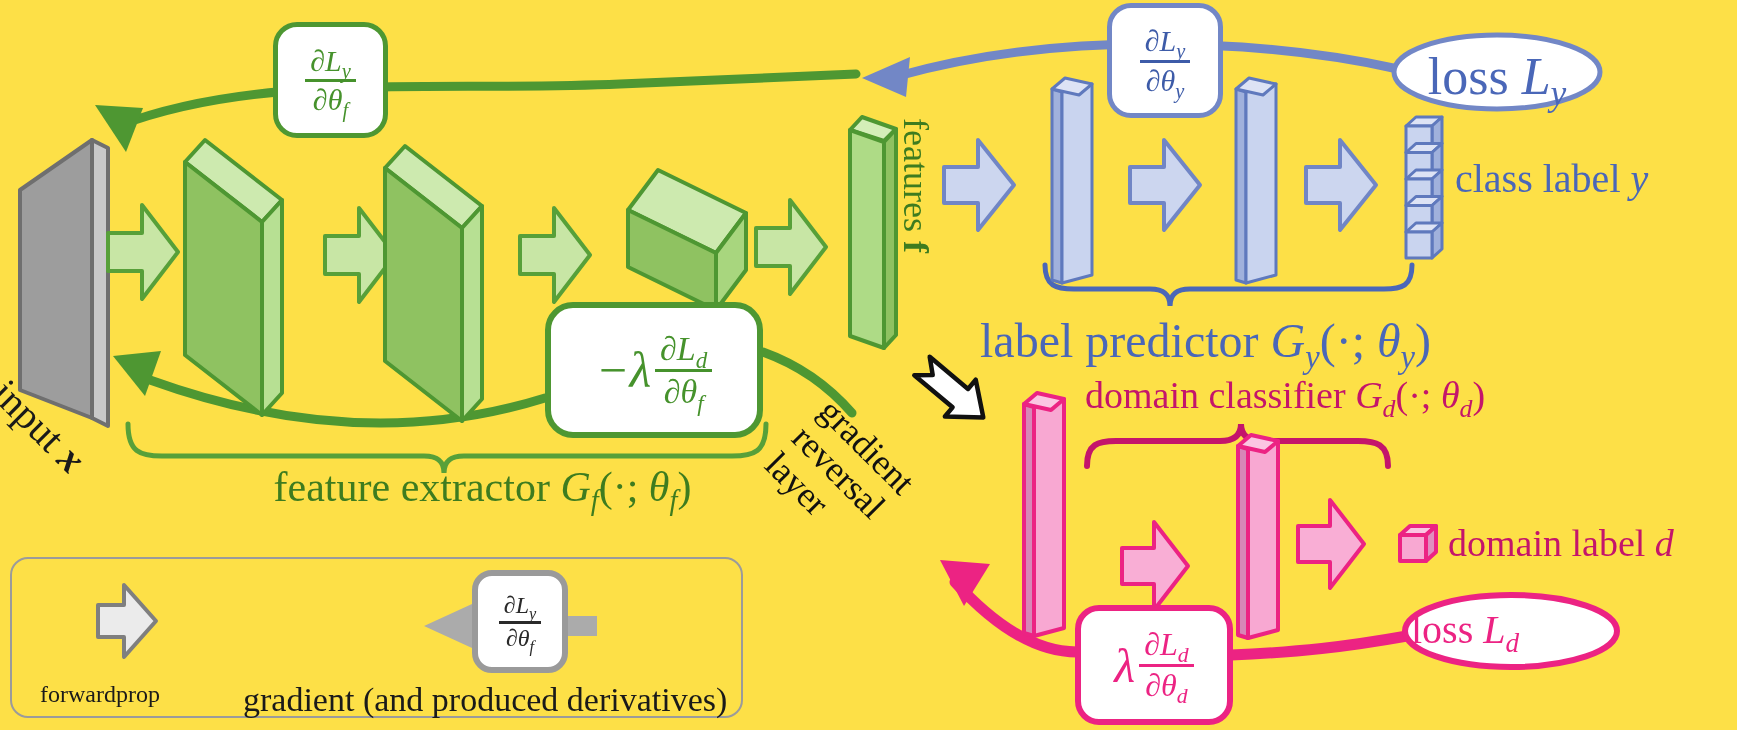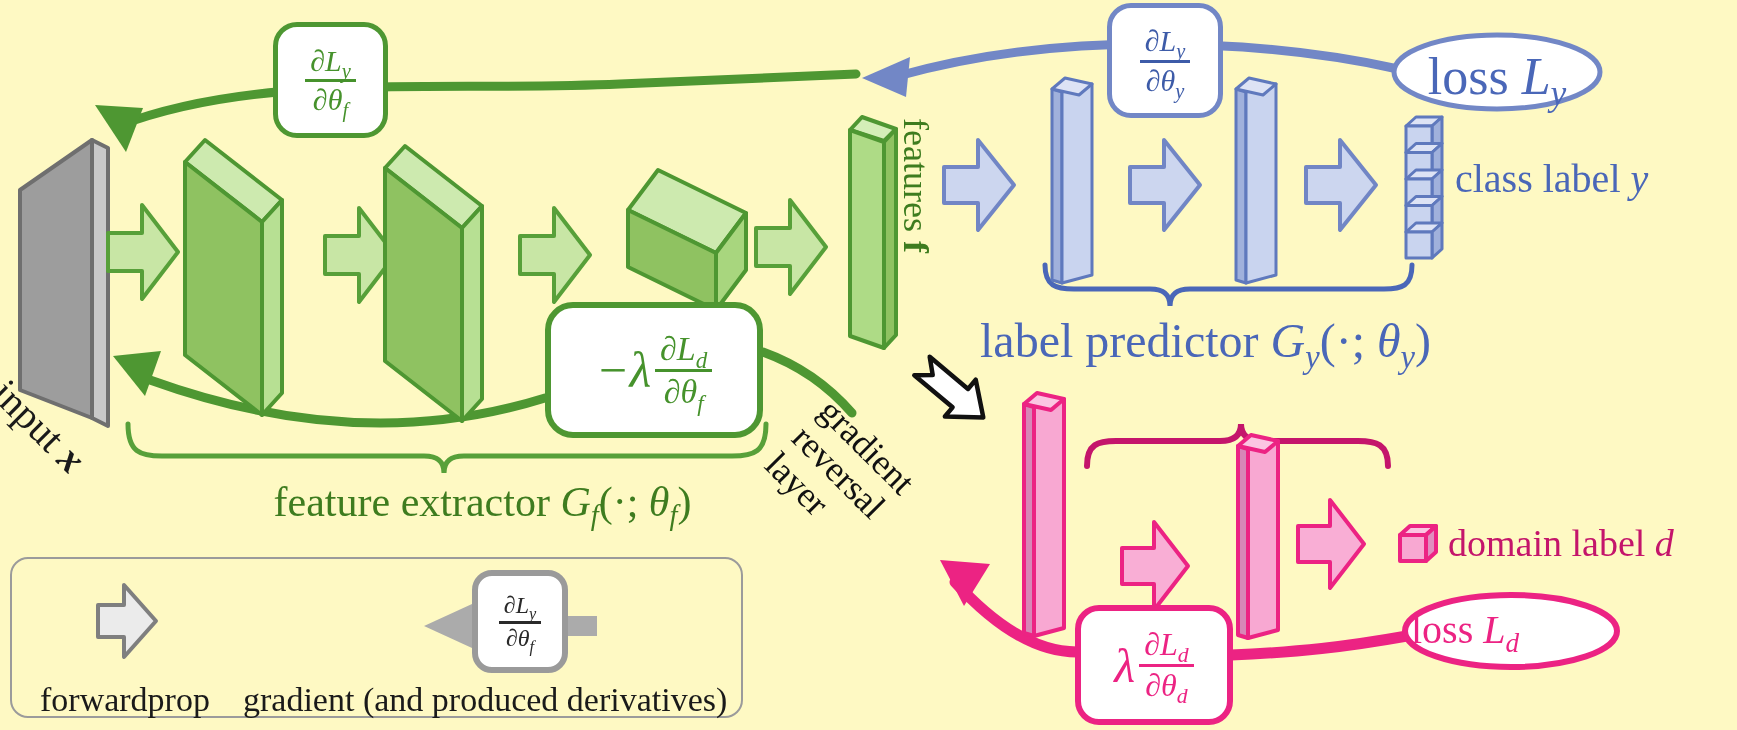--- a/index.html
+++ b/index.html
@@ -1,17 +1,17 @@
 <!DOCTYPE html>
 <html><head>
 <meta charset="utf-8">
 <style>
   html,body{margin:0;padding:0;background:#ffffff;}
   #canvas{
-    position:relative;width:1737px;height:730px;background:#fef9c3;overflow:hidden;
+    position:relative;width:1737px;height:730px;background:#fde047;overflow:hidden;
     font-family:"Liberation Serif","DejaVu Serif",serif;color:#1a1a1a;
   }
   svg.layer{position:absolute;left:0;top:0;}
   .lbl{position:absolute;white-space:nowrap;line-height:1.05;}
   .rot45{transform:rotate(45deg);transform-origin:0 0;}
   .rot90{transform:rotate(90deg);transform-origin:0 0;}
   .gbox{
     position:absolute;background:#fff;display:flex;align-items:center;justify-content:center;
     box-sizing:border-box;border-style:solid;
   }
@@ -214,31 +214,32 @@
       </div>
   </div>
 
   <div class="legend-box" style="left:10px;top:557px;width:733px;height:161px;"></div>
   <div class="gbox" style="left:472px;top:570px;width:96px;height:103px;border-width:6px;border-color:#9a9a9a;border-radius:20px;color:#2a2a2a;font-size:24px;">
     <div class="frac">
         <span class="num">∂<i>L<sub>y</sub></i></span>
         <span class="den">∂<i>θ<sub>f</sub></i></span>
       </div>
   </div>
-  <div class="lbl" style="left:40px;top:682px;font-size:34px;">forwardprop</div>
+  <div class="lbl" style="left:40px;top:682px;font-size:24px;">forwardprop</div>
   <div class="lbl" style="left:243px;top:682px;font-size:34px;">gradient (and produced derivatives)</div>
 
   <div class="lbl rot45" style="left:14px;top:372px;font-size:40px;color:#1a1a1a;">input <b><i>x</i></b></div>
 
   <div class="lbl rot90" style="left:934px;top:118px;font-size:36px;color:#3e7c1f;">features <b>f</b></div>
 
-  <div class="lbl" style="left:215px;top:480px;width:535px;text-align:center;font-size:42px;color:#3e7c1f;">feature extractor <i>G<sub>f</sub></i>(·; <i>θ<sub>f</sub></i>)</div>
+  <div class="lbl" style="left:215px;top:465px;width:535px;text-align:center;font-size:42px;color:#3e7c1f;">feature extractor <i>G<sub>f</sub></i>(·; <i>θ<sub>f</sub></i>)</div>
 
   <div class="lbl" style="left:980px;top:316px;font-size:48px;color:#4a67b8;">label predictor <i>G<sub>y</sub></i>(·; <i>θ<sub>y</sub></i>)</div>
 
+  <div class="lbl" style="left:1085px;top:376px;font-size:38px;color:#c4156b;">domain classifier <i>G<sub>d</sub></i>(·; <i>θ<sub>d</sub></i>)</div>
 
   <div class="lbl" style="left:1455px;top:158px;font-size:40px;color:#4a67b8;">class label <i>y</i></div>
 
   <div class="lbl" style="left:1448px;top:524px;font-size:38px;color:#c4156b;">domain label <i>d</i></div>
 
   <div class="lbl" style="left:1397px;top:50px;width:200px;text-align:center;font-size:52px;color:#4a67b8;">loss <i>L<sub>y</sub></i></div>
 
   <div class="lbl" style="left:1411px;top:609px;width:200px;text-align:left;font-size:40px;color:#ec2383;">loss <i>L<sub>d</sub></i></div>
 
   <div class="lbl rot45" style="left:838px;top:392px;font-size:36px;color:#111;">

